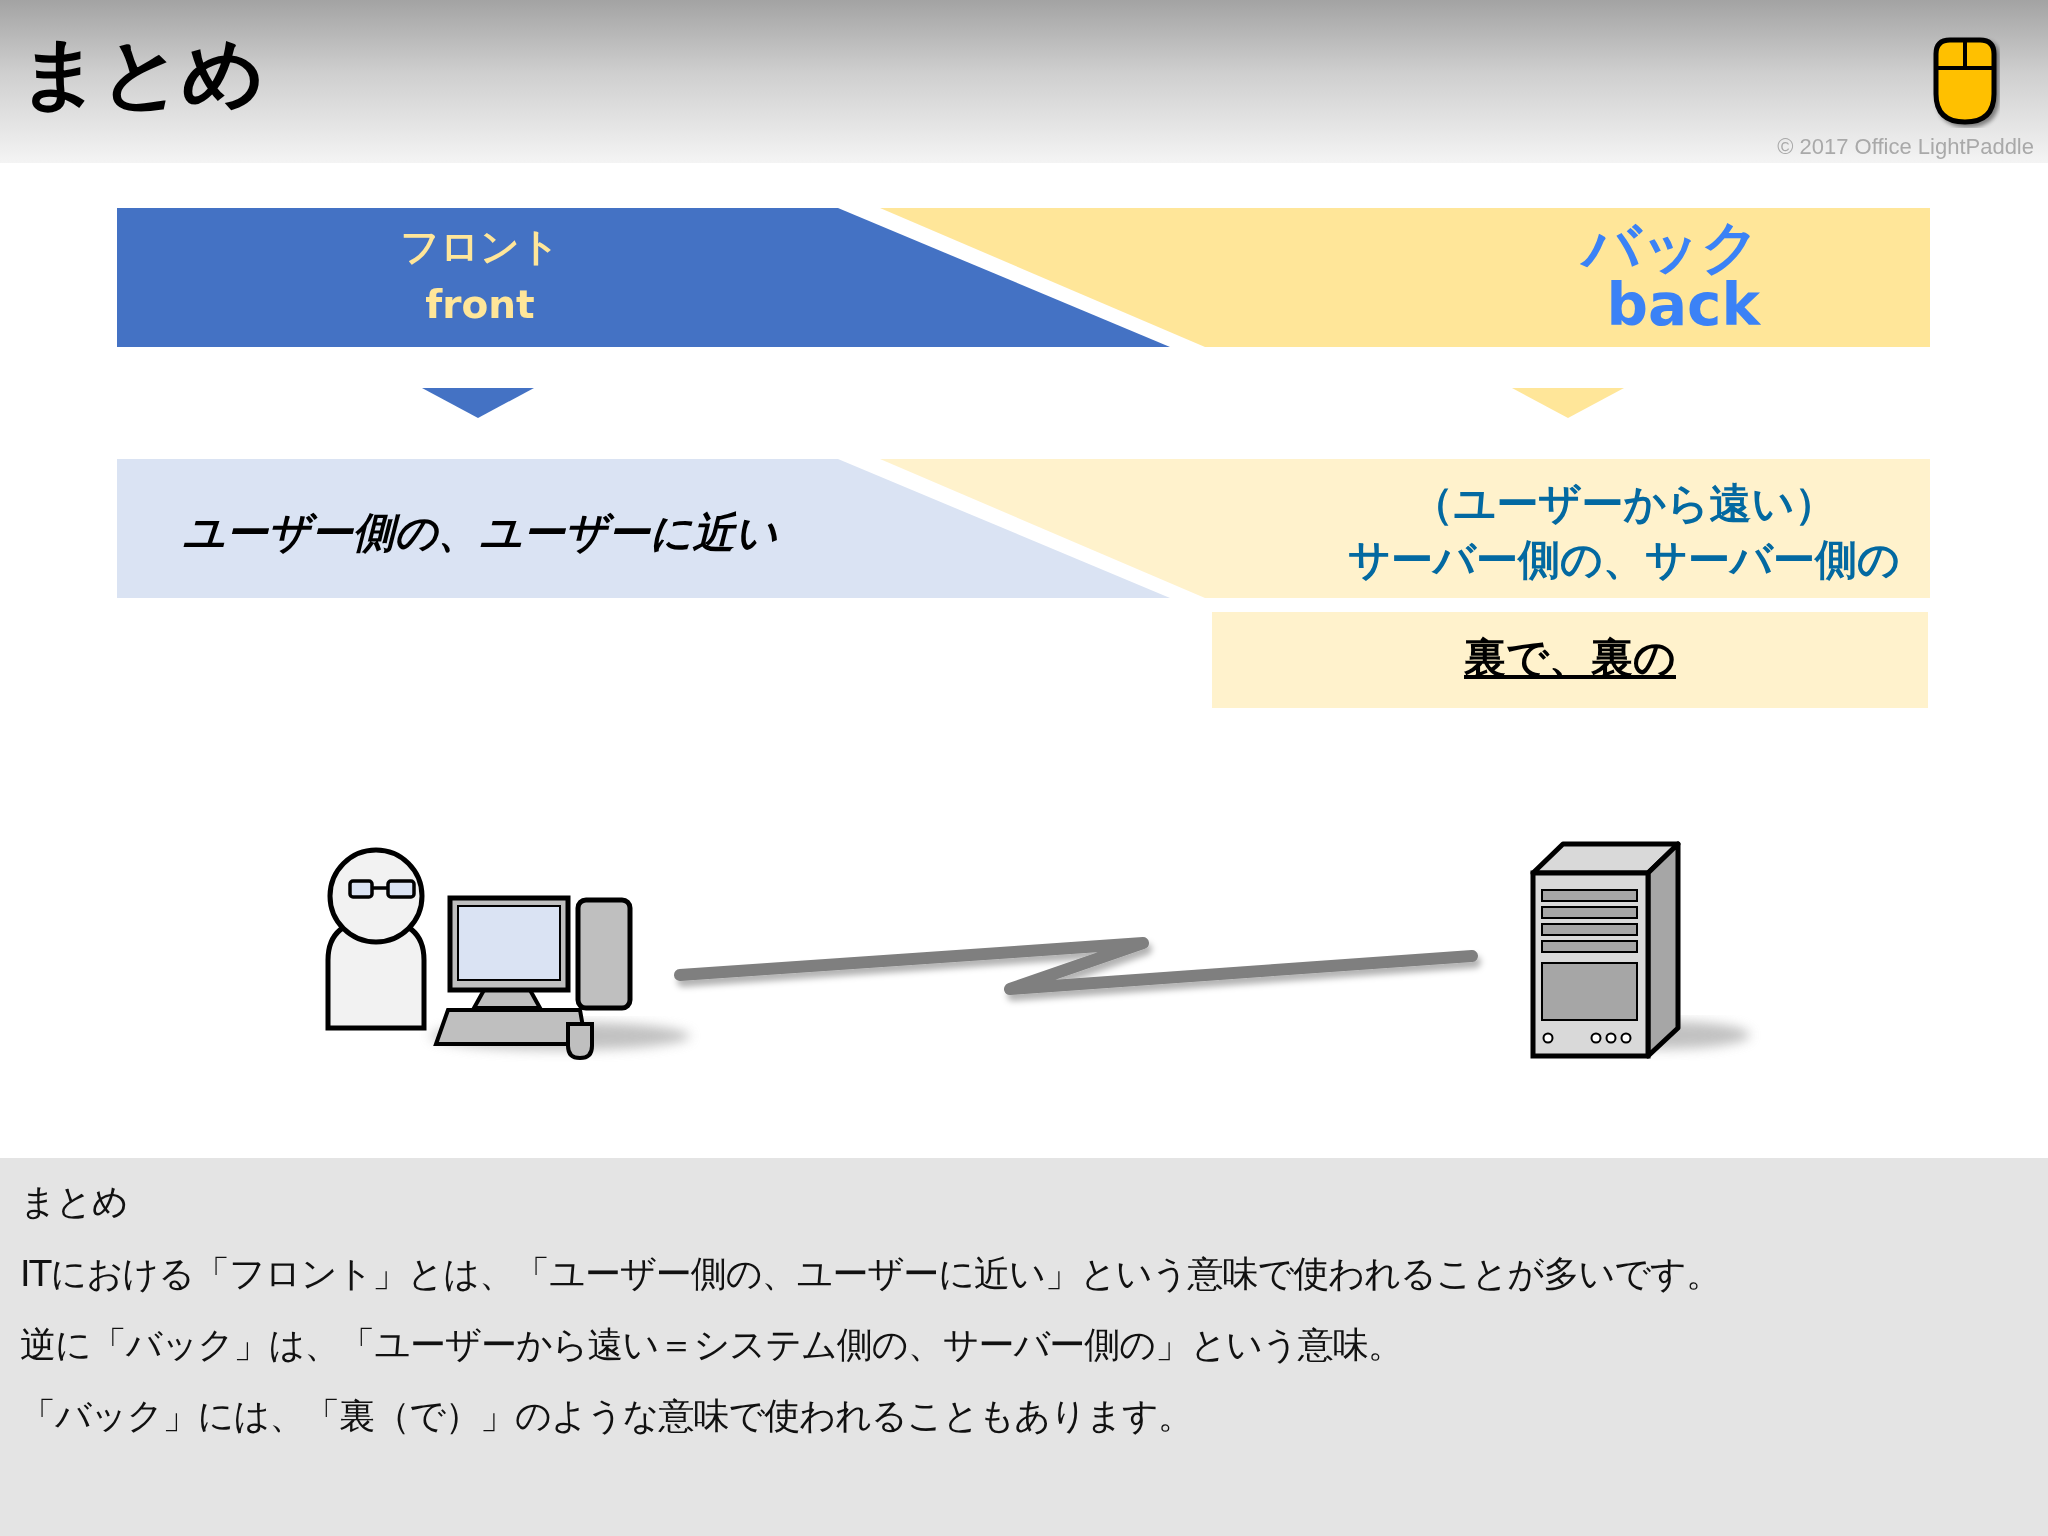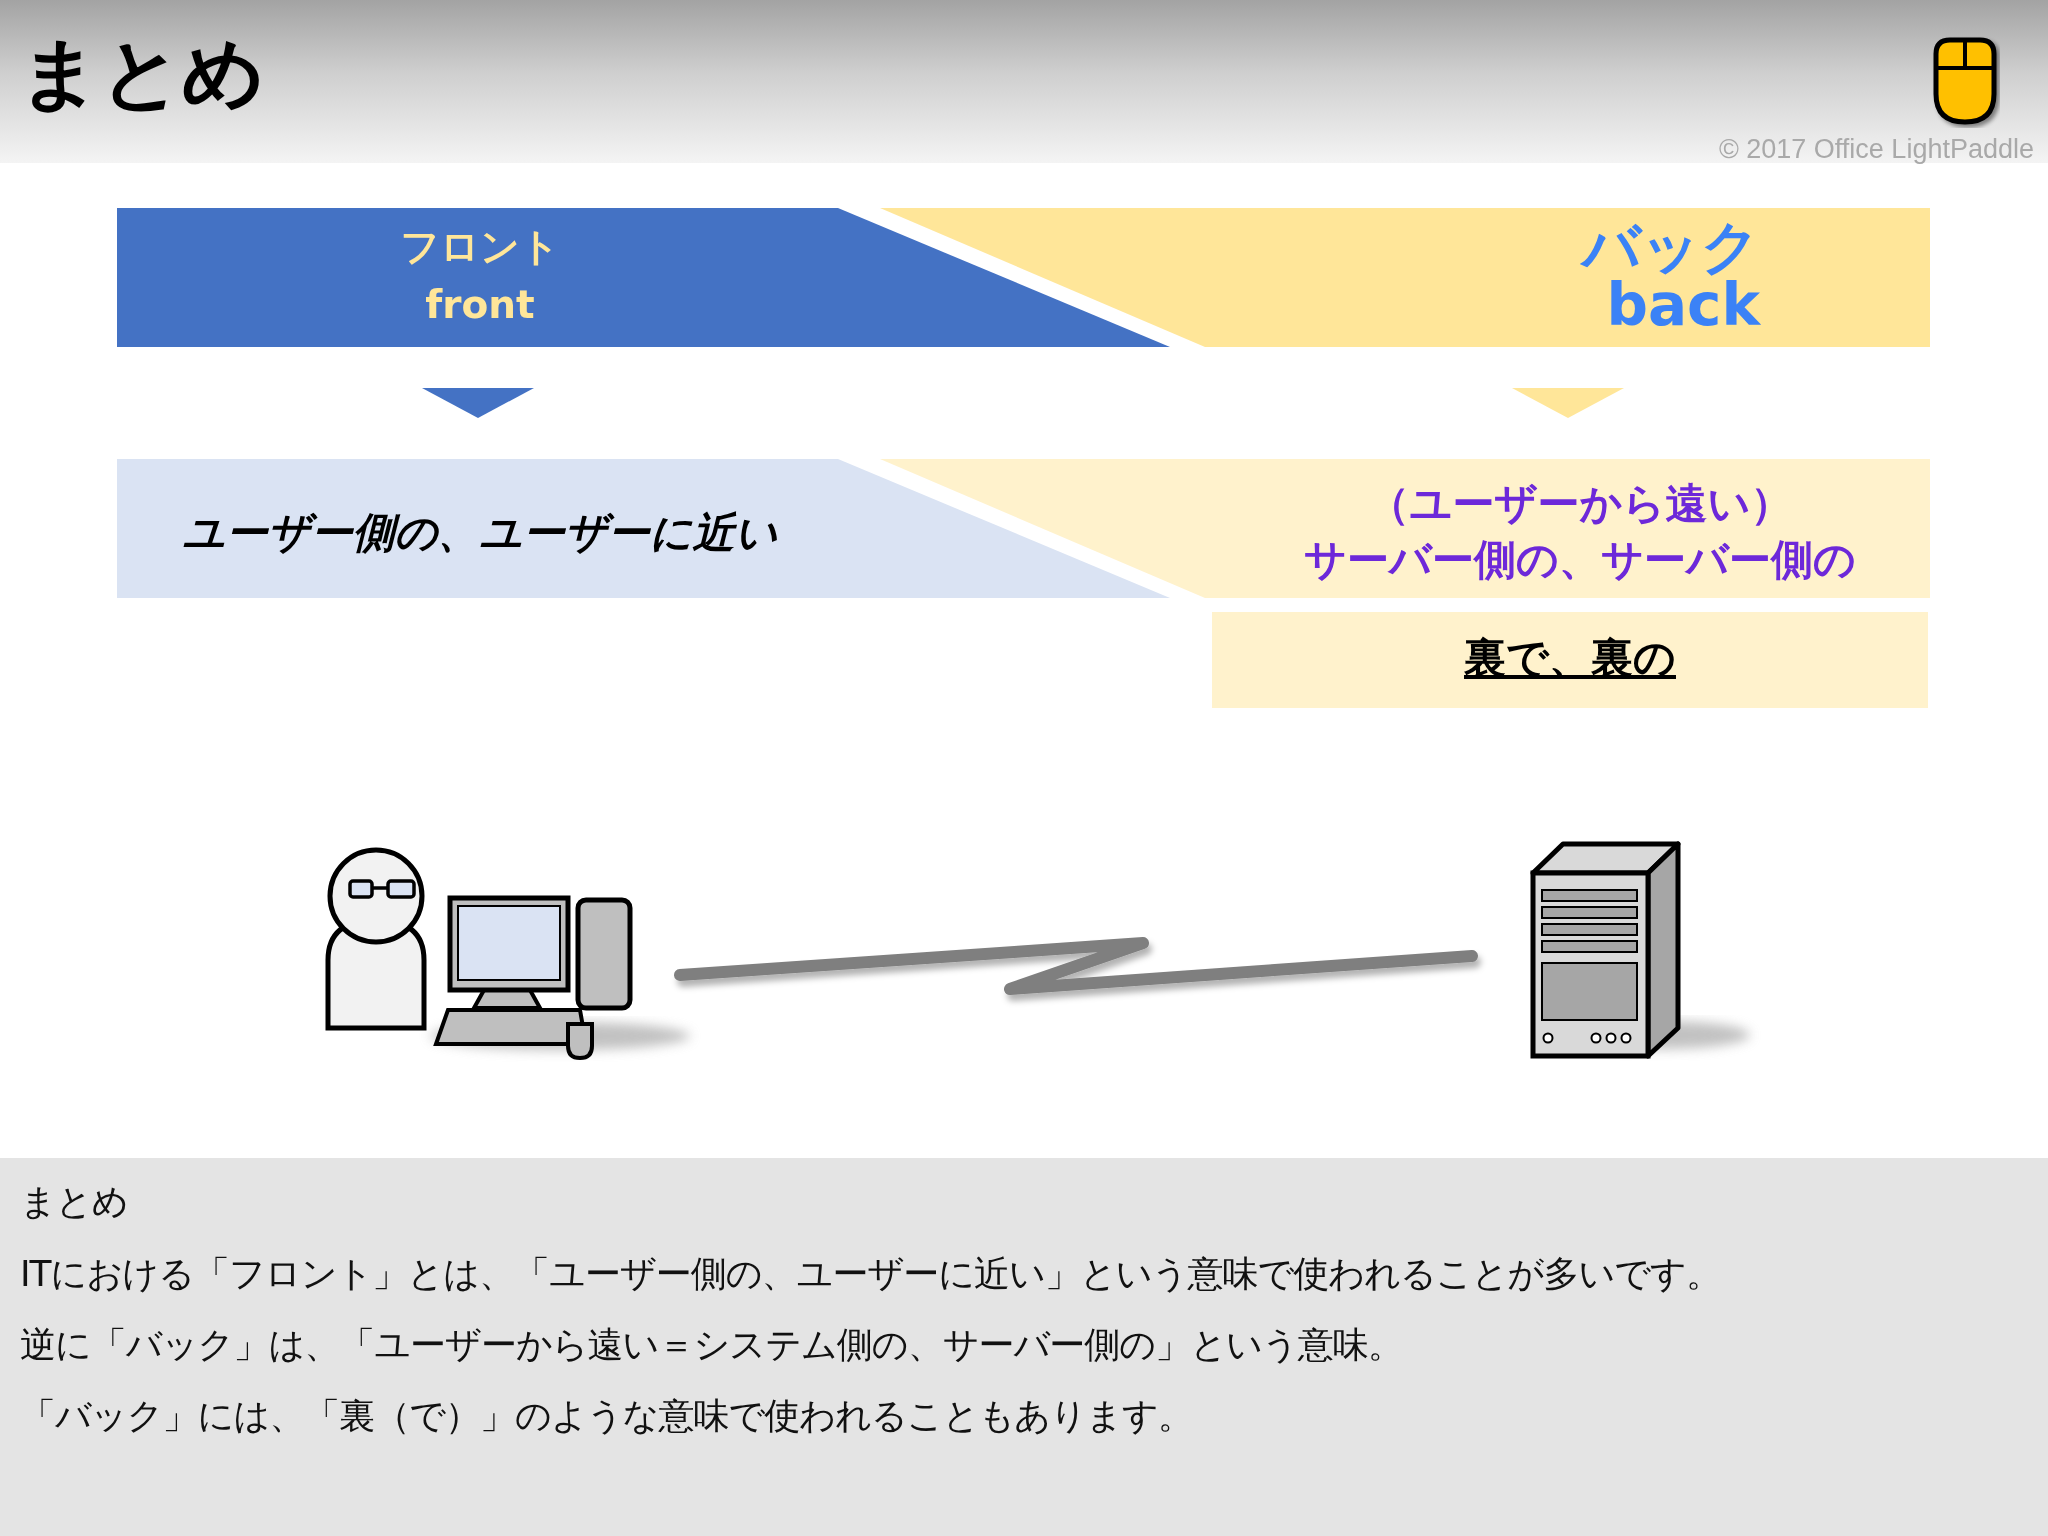--- a/index.html
+++ b/index.html
@@ -14,39 +14,39 @@
   }
   .slide-title {
     position: absolute; left: 18px; top: 34px;
     font-size: 78px; font-weight: bold; color: #000;
     letter-spacing: -2px; line-height: 1;
     transform: scaleX(1.05); transform-origin: left;
   }
   .mouse-icon { position: absolute; left: 1930px; top: 36px; width: 70px; height: 92px; }
   .copyright {
     position: absolute; right: 14px; top: 134px;
-    font-family: "Liberation Sans", sans-serif; font-size: 27px; color: #a9a9a9;
+    font-family: "Liberation Sans", sans-serif; font-size: 22px; color: #a9a9a9;
   }
   .diagram { position: absolute; left: 0; top: 0; width: 2048px; height: 1160px; }
   .lbl { position: absolute; text-align: center; font-weight: bold; }
   .front-title {
     left: 290px; top: 218px; width: 380px; color: #ffe699;
     font-size: 39px; line-height: 58px;
   }
   .back-title {
     left: 1380px; top: 218px; width: 380px; color: #3b82f6;
     font-size: 58px; line-height: 58px; text-align: right;
   }
   .front-desc {
     left: 120px; top: 505px; width: 720px; text-align: center;
     font-size: 42px; color: #000; line-height: 56px; font-style: italic;
   }
   .back-desc {
-    left: 1250px; top: 476px; width: 660px;
-    font-size: 42px; color: #6d28d9; line-height: 56px;
+    left: 1294px; top: 476px; width: 660px;
+    font-size: 42px; color: #0369a1; line-height: 56px;
   }
   .back-desc2 {
     left: 1212px; top: 630px; width: 716px;
     font-size: 42px; color: #000; line-height: 56px; text-decoration: underline;
   }
   .notes {
     position: absolute; left: 0; top: 1158px; width: 2048px; height: 378px;
     background: #e4e4e4;
   }
   .notes-line {

